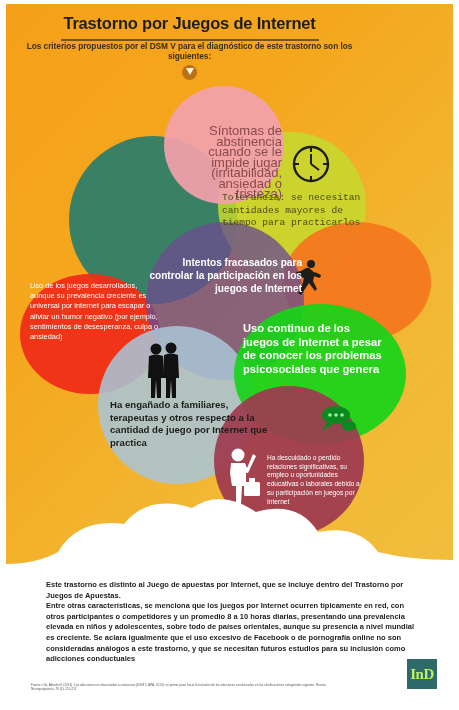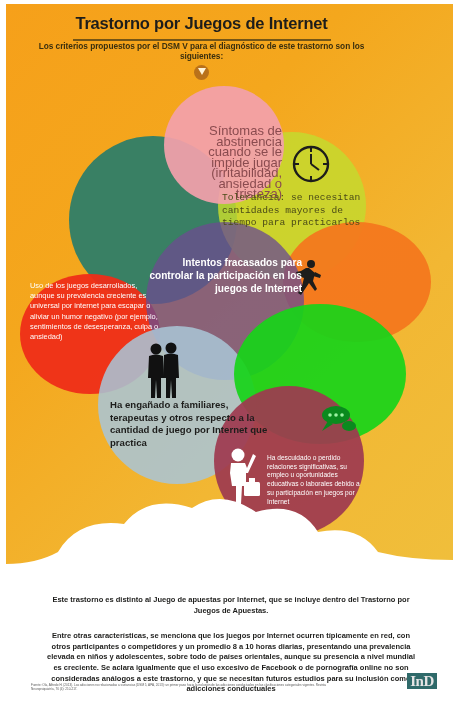--- a/index.html
+++ b/index.html
@@ -9,21 +9,21 @@
     background:#ffffff;
   }
   #poster{
     position:relative;width:459px;height:710px;overflow:hidden;
     background:linear-gradient(135deg,#f6a01a 0%, #f4a71d 30%, #f2b733 60%, #efc23f 100%);
     box-sizing:border-box;
     border-left:6px solid #fff;border-right:6px solid #fff;
     border-top:4px solid #fff;border-bottom:4px solid #fff;
   }
   
-  #header{position:absolute;left:0;top:0;width:367px;text-align:center;padding-left:12px;}
+  #header{position:absolute;left:0;top:0;width:367px;text-align:center;}
   #title{
     margin-top:10px;font-size:16.5px;font-weight:bold;color:#1d1d1b;
     letter-spacing:-0.2px;
   }
   #title-rule{
     width:258px;height:1.5px;background:#4a3b14;margin:6px auto 0 auto;opacity:.75;
   }
   #subtitle{
     margin-top:0;font-size:8.3px;font-weight:bold;color:#3a2f0e;
     letter-spacing:-0.05px;
@@ -78,28 +78,28 @@
 
   
   #cloud{position:absolute;left:0;bottom:128px;width:447px;height:80px;}
   #bottom-panel{
     position:absolute;left:0;bottom:0;width:447px;height:130px;background:#ffffff;
   }
   #body-text{
     position:absolute;left:40px;top:4px;width:370px;
     font-size:7.5px;line-height:10.6px;color:#1d1d1b;font-weight:bold;
   }
-  #body-text p{margin:15px 0 0 0;text-align:center;}
+  #body-text p{margin:0 0 0 0;}
   #footnote{
     position:absolute;left:25px;bottom:14px;width:300px;
     font-size:3.1px;line-height:4.6px;color:#5a5a5a;
   }
   #logo{
-    position:absolute;right:16px;bottom:17px;width:30px;height:16px;
-    background:#2f6a6a;color:#e5e5e5;font-size:15px;font-weight:bold;
+    position:absolute;right:16px;bottom:17px;width:30px;height:30px;
+    background:#2f6a6a;color:#bef264;font-size:15px;font-weight:bold;
     display:flex;align-items:center;justify-content:center;
     font-family:"Liberation Serif", serif;letter-spacing:-0.5px;
   }
 </style>
 </head>
 <body>
 
 <div id="poster">
 
   <div id="header">
@@ -155,20 +155,21 @@
     <circle cx="17" cy="9" r="6.5" fill="#fff"></circle>
     <path d="M10 17 L24 17 L26 22 L32 8 L35 10 L27 27 L25 27 L25 40 L21 40 L20 58 L15 58 L15 40 L11 40 L9 27 Z" fill="#fff"></path>
     <rect x="23" y="36" width="16" height="14" rx="1.5" fill="#fff"></rect>
     <rect x="28" y="32" width="6" height="4" fill="#fff"></rect>
   </svg>
 
   <div class="bub-text t-pink">Síntomas de abstinencia cuando se le impide jugar (irritabilidad, ansiedad o tristeza)</div>
   <div class="bub-text t-lime">Tolerancia: se necesitan cantidades mayores de tiempo para practicarlos</div>
   <div class="bub-text t-red">Uso de los juegos desarrollados, aunque su prevalencia creciente es universal por internet para escapar o aliviar un humor negativo (por ejemplo, sentimientos de desesperanza, culpa o ansiedad)</div>
   <div class="bub-text t-purple">Intentos fracasados para controlar la participación en los juegos de Internet</div>
+  <div class="bub-text t-green">Uso continuo de los juegos de Internet a pesar de conocer los problemas psicosociales que genera</div>
   <div class="bub-text t-blue">Ha engañado a familiares, terapeutas y otros respecto a la cantidad de juego por Internet que practica</div>
   <div class="bub-text t-maroon">Ha descuidado o perdido relaciones significativas, su empleo u oportunidades educativas o laborales debido a su participación en juegos por Internet</div>
 
   <svg id="cloud" viewBox="0 0 447 80" preserveAspectRatio="none">
     <path d="M0 80 L0 66 Q30 66 52 54 Q72 20 118 26 Q142 -4 186 10 Q215 -10 250 14 Q292 2 312 34 Q352 26 372 54 Q404 62 447 62 L447 80 Z" fill="#ffffff"></path>
   </svg>
 
   <div id="bottom-panel">
     <div id="body-text">
       <p>Este trastorno es distinto al Juego de apuestas por Internet, que se incluye dentro del Trastorno por Juegos de Apuestas.</p>

